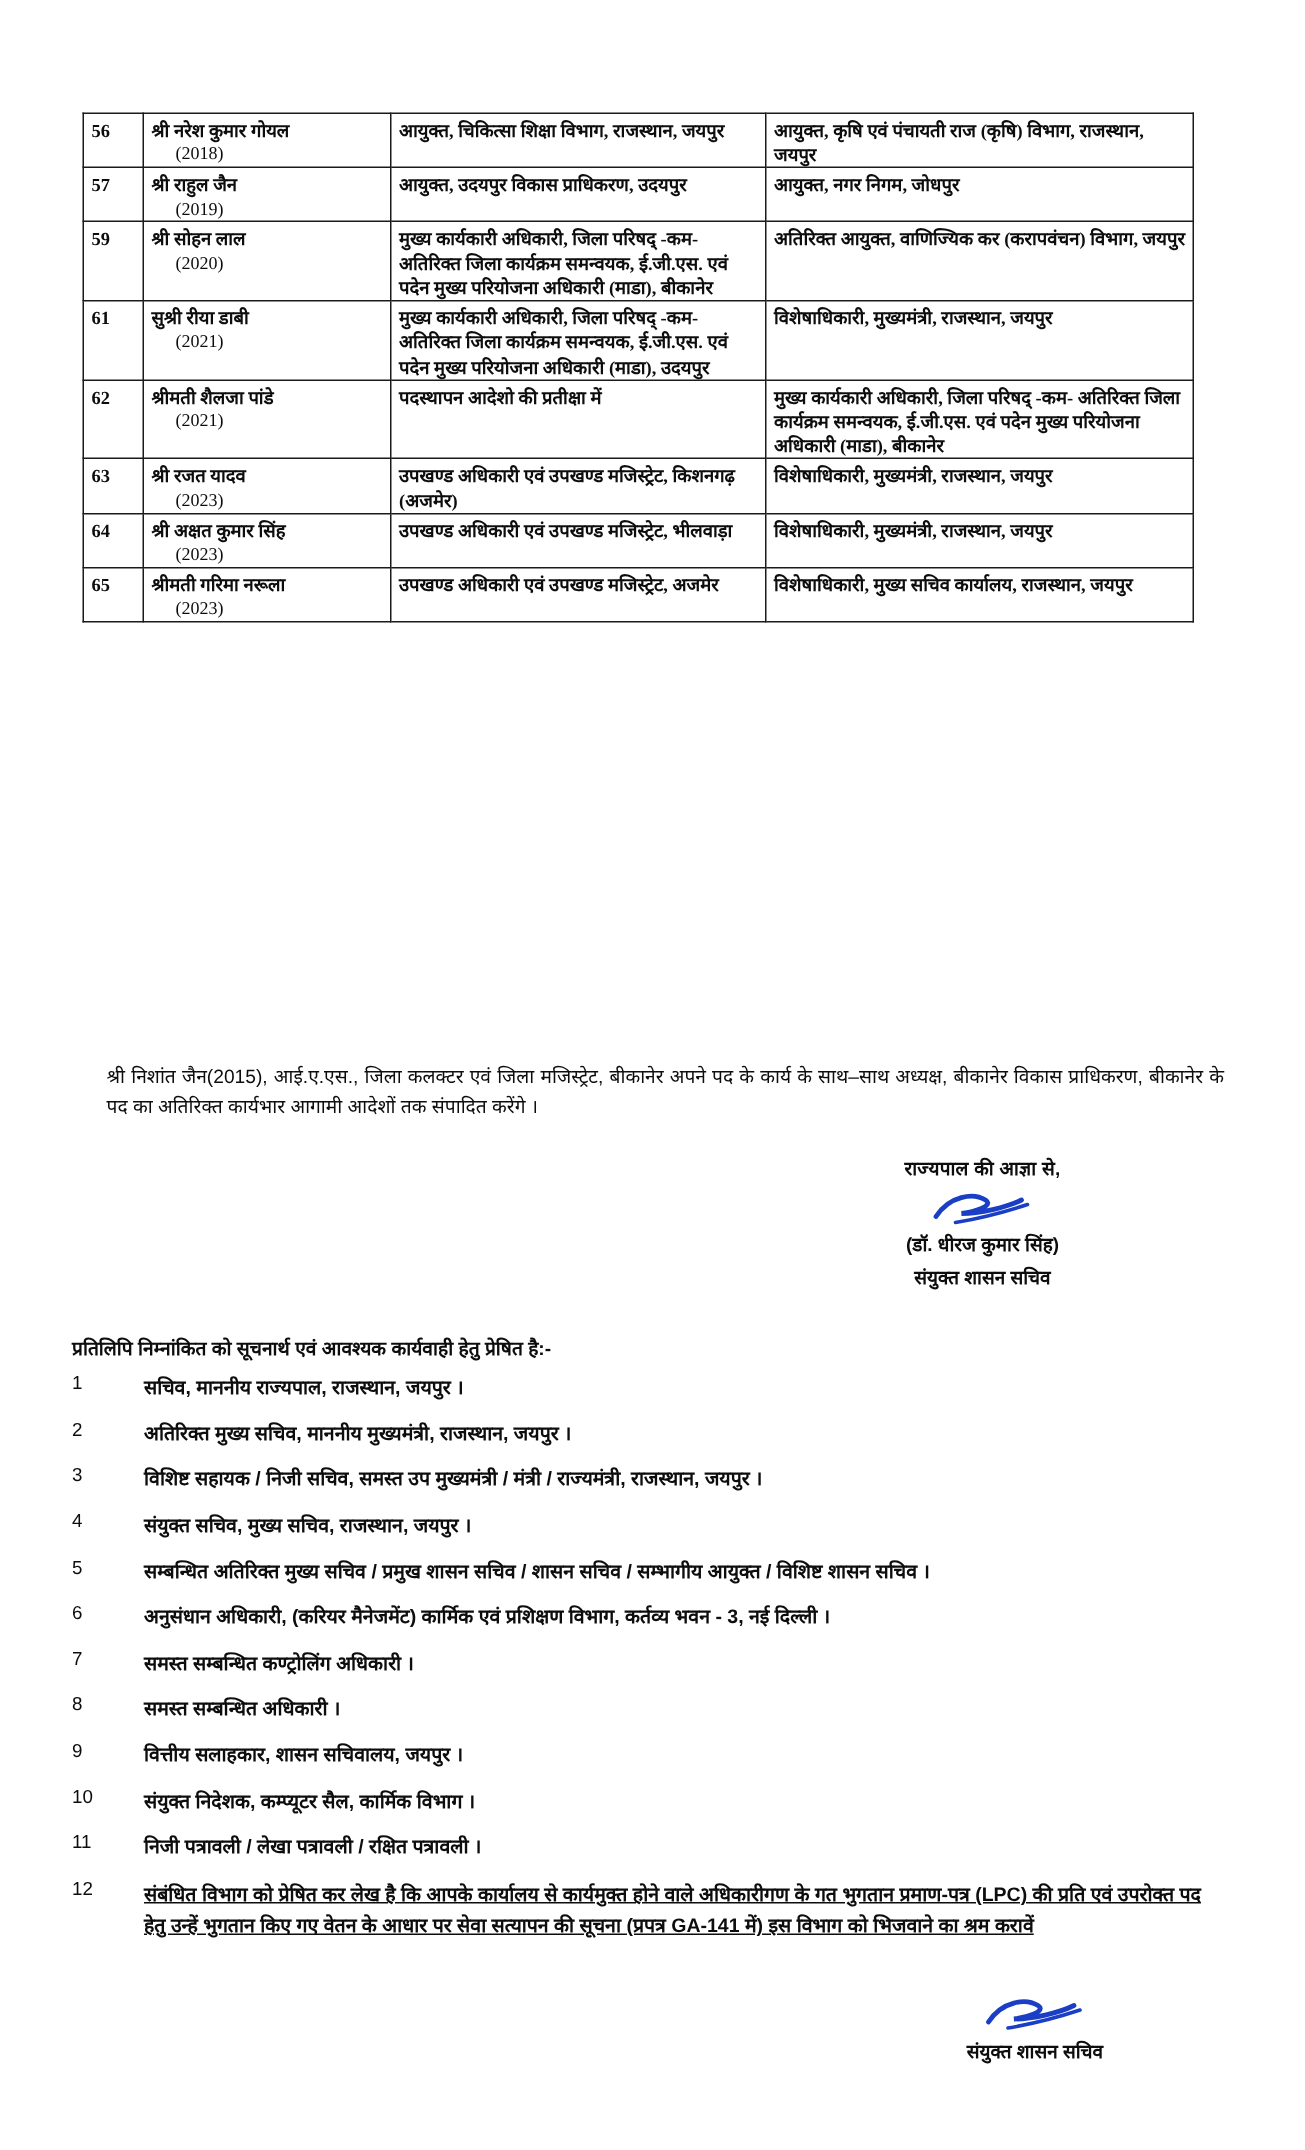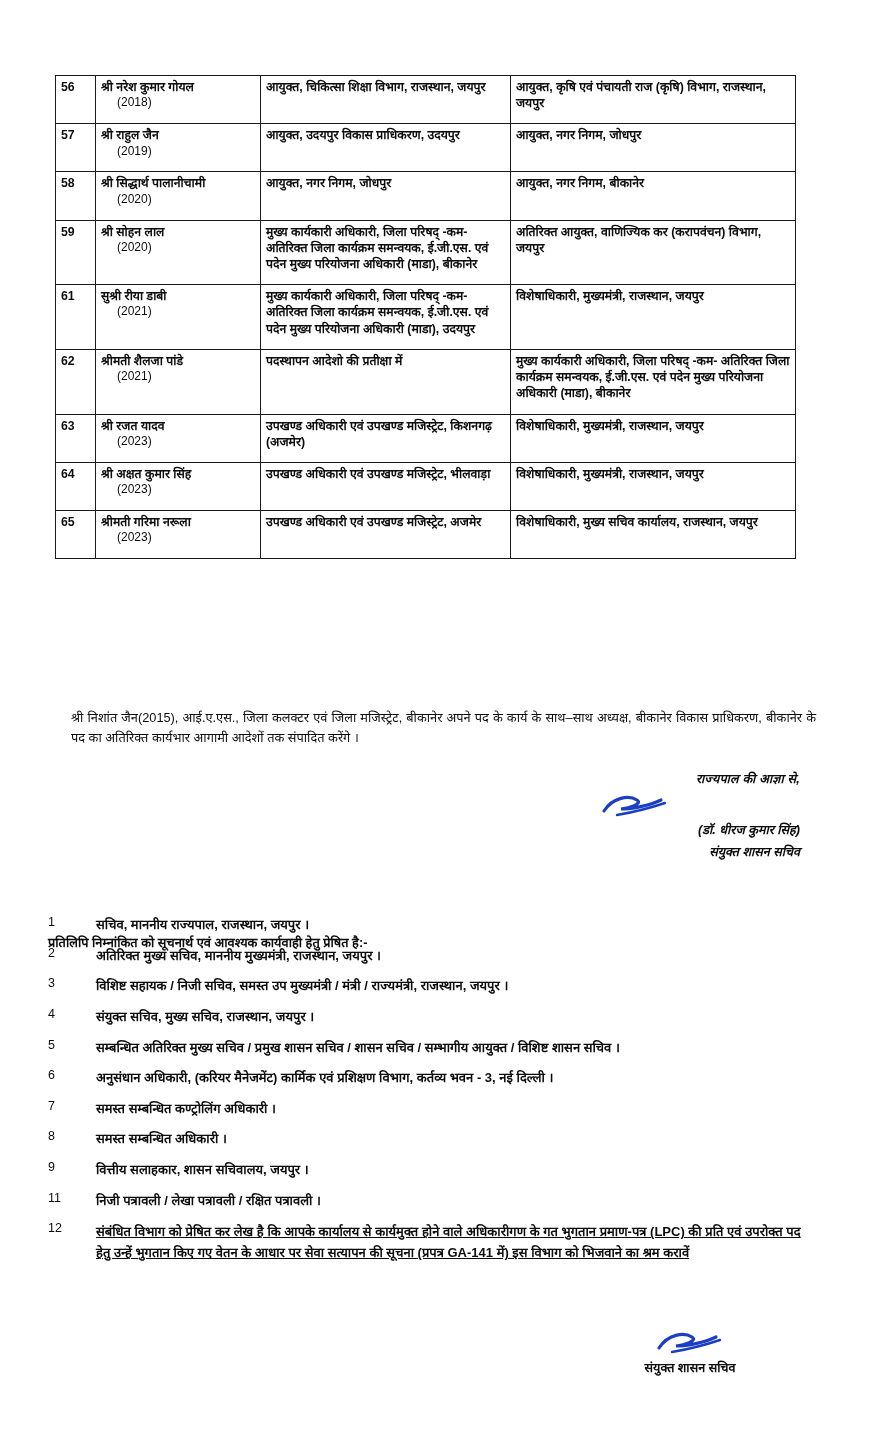--- a/index.html
+++ b/index.html
@@ -27,24 +27,25 @@
     position: absolute;
     left: 55px;
     top: 75px;
     width: 740px;
     border-collapse: collapse;
     table-layout: fixed;
   }
   .transfer-table td {
     border: 1px solid #1a1a1a;
     vertical-align: top;
-    padding: 3px 5px 12px 5px;
+    padding: 3px 5px 0 5px;
     font-size: 12.3px;
     line-height: 1.32;
     font-weight: 700;
+    font-family: Liberation Serif, serif;
   }
   .col-sn   { width: 40px; }
   .col-name { width: 165px; }
   .col-from { width: 250px; }
   .col-to   { width: 285px; }
 
   .cell-sn {
     font-weight: 400;
     font-size: 12.5px;
     text-align: left;
@@ -66,47 +67,45 @@
     font-size: 12.8px;
     font-weight: 400;
     line-height: 1.6;
     text-align: justify;
     margin-left: 16px;
   }
 
   
   .sign-block {
     position: absolute;
-    left: 470px;
+    left: 490px;
     top: 770px;
     width: 330px;
-    text-align: right;
+    text-align: center;
     font-size: 12.6px;
     font-weight: 700;
     line-height: 1.5;
-    font-style: italic;
   }
   .sign-order { letter-spacing: .2px; }
   .sign-scribble {
     display: block;
     margin: 2px auto -2px auto;
     width: 72px;
     height: 30px;
   }
   .sign-name { margin-top: 2px; }
   .sign-desig { margin-top: 3px; font-weight: 700; }
 
   
   .copy-head {
     position: absolute;
     left: 48px;
     top: 889px;
     font-size: 12.8px;
     font-weight: 700;
-    margin-top: 44px;
   }
   .copy-list {
     position: absolute;
     left: 48px;
     top: 915px;
     width: 760px;
   }
   .copy-row {
     display: flex;
     align-items: flex-start;
@@ -168,29 +167,20 @@
         <td>आयुक्त, कृषि एवं पंचायती राज (कृषि) विभाग, राजस्थान, जयपुर</td>
       </tr>
       <tr>
         <td class="cell-sn">57</td>
         <td>
           <span>श्री राहुल जैन</span>
           <span class="name-line2">(2019)</span>
         </td>
         <td>आयुक्त, उदयपुर विकास प्राधिकरण, उदयपुर</td>
         <td>आयुक्त, नगर निगम, जोधपुर</td>
-      </tr>
-      <tr>
-        <td class="cell-sn">58</td>
-        <td>
-          <span>श्री सिद्धार्थ पालानीचामी</span>
-          <span class="name-line2">(2020)</span>
-        </td>
-        <td>आयुक्त, नगर निगम, जोधपुर</td>
-        <td>आयुक्त, नगर निगम, बीकानेर</td>
       </tr>
       <tr>
         <td class="cell-sn">59</td>
         <td>
           <span>श्री सोहन लाल</span>
           <span class="name-line2">(2020)</span>
         </td>
         <td>मुख्य कार्यकारी अधिकारी, जिला परिषद् -कम- अतिरिक्त जिला कार्यक्रम समन्वयक, ई.जी.एस. एवं पदेन मुख्य परियोजना अधिकारी (माडा), बीकानेर</td>
         <td>अतिरिक्त आयुक्त, वाणिज्यिक कर (करापवंचन) विभाग, जयपुर</td>
       </tr>
@@ -287,20 +277,24 @@
     </div>
     <div class="copy-row">
       <div class="copy-num">8</div>
       <div class="copy-text">समस्त सम्बन्धित अधिकारी ।</div>
     </div>
     <div class="copy-row">
       <div class="copy-num">9</div>
       <div class="copy-text">वित्तीय सलाहकार, शासन सचिवालय, जयपुर ।</div>
     </div>
     <div class="copy-row">
+      <div class="copy-num">10</div>
+      <div class="copy-text">संयुक्त निदेशक, कम्प्यूटर सैल, कार्मिक विभाग ।</div>
+    </div>
+    <div class="copy-row">
       <div class="copy-num">11</div>
       <div class="copy-text">निजी पत्रावली / लेखा पत्रावली / रक्षित पत्रावली ।</div>
     </div>
     <div class="copy-row tall">
       <div class="copy-num">12</div>
       <div class="copy-text">संबंधित विभाग को प्रेषित कर लेख है कि आपके कार्यालय से कार्यमुक्त होने वाले अधिकारीगण के गत भुगतान प्रमाण-पत्र (LPC) की प्रति एवं उपरोक्त पद हेतु उन्हें भुगतान किए गए वेतन के आधार पर सेवा सत्यापन की सूचना (प्रपत्र GA-141 में) इस विभाग को भिजवाने का श्रम करावें</div>
     </div>
   </div>
 
   <div class="footer-sign">

